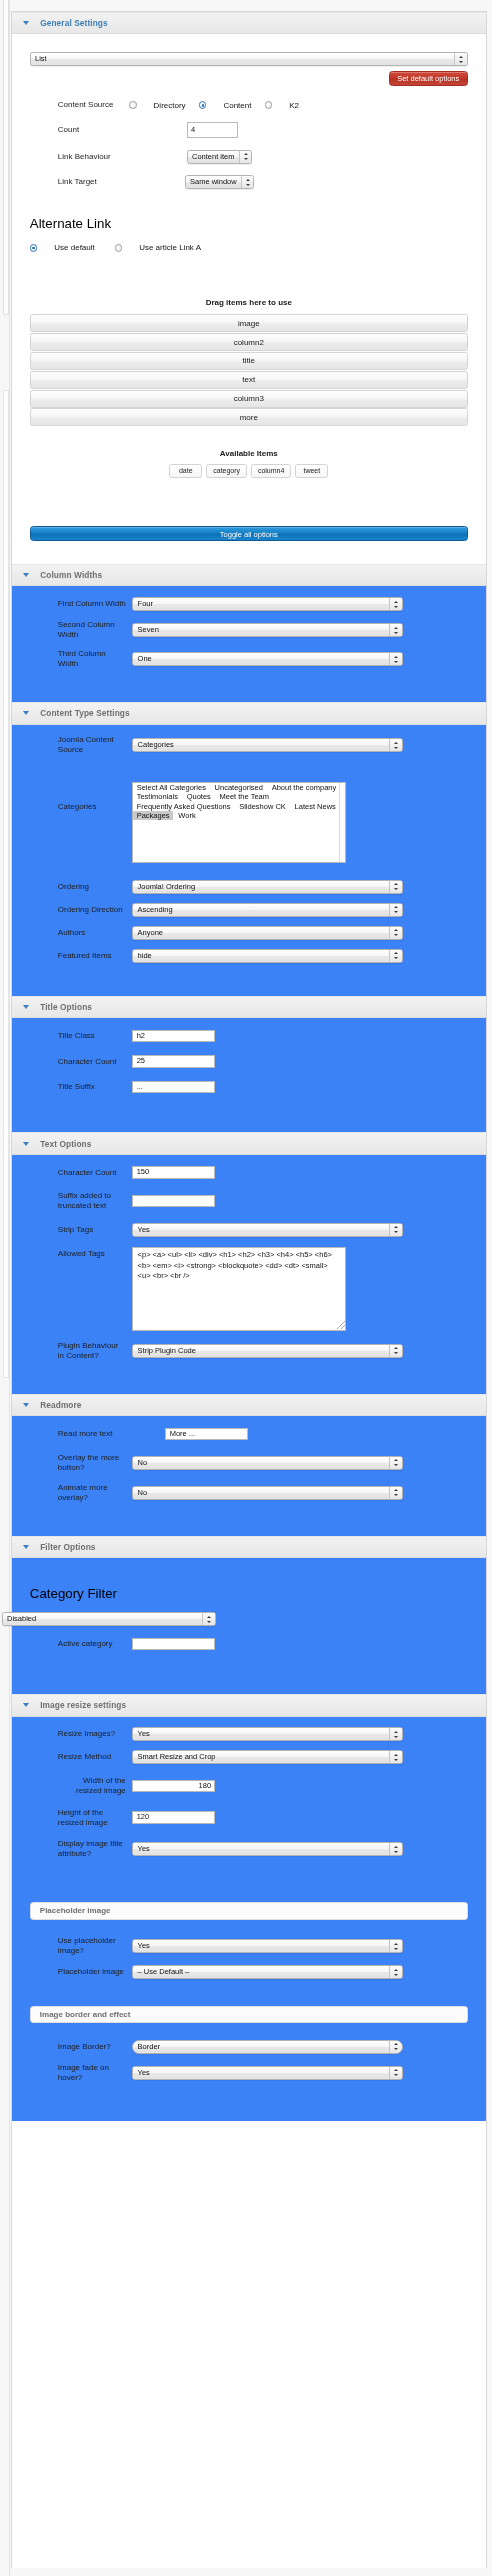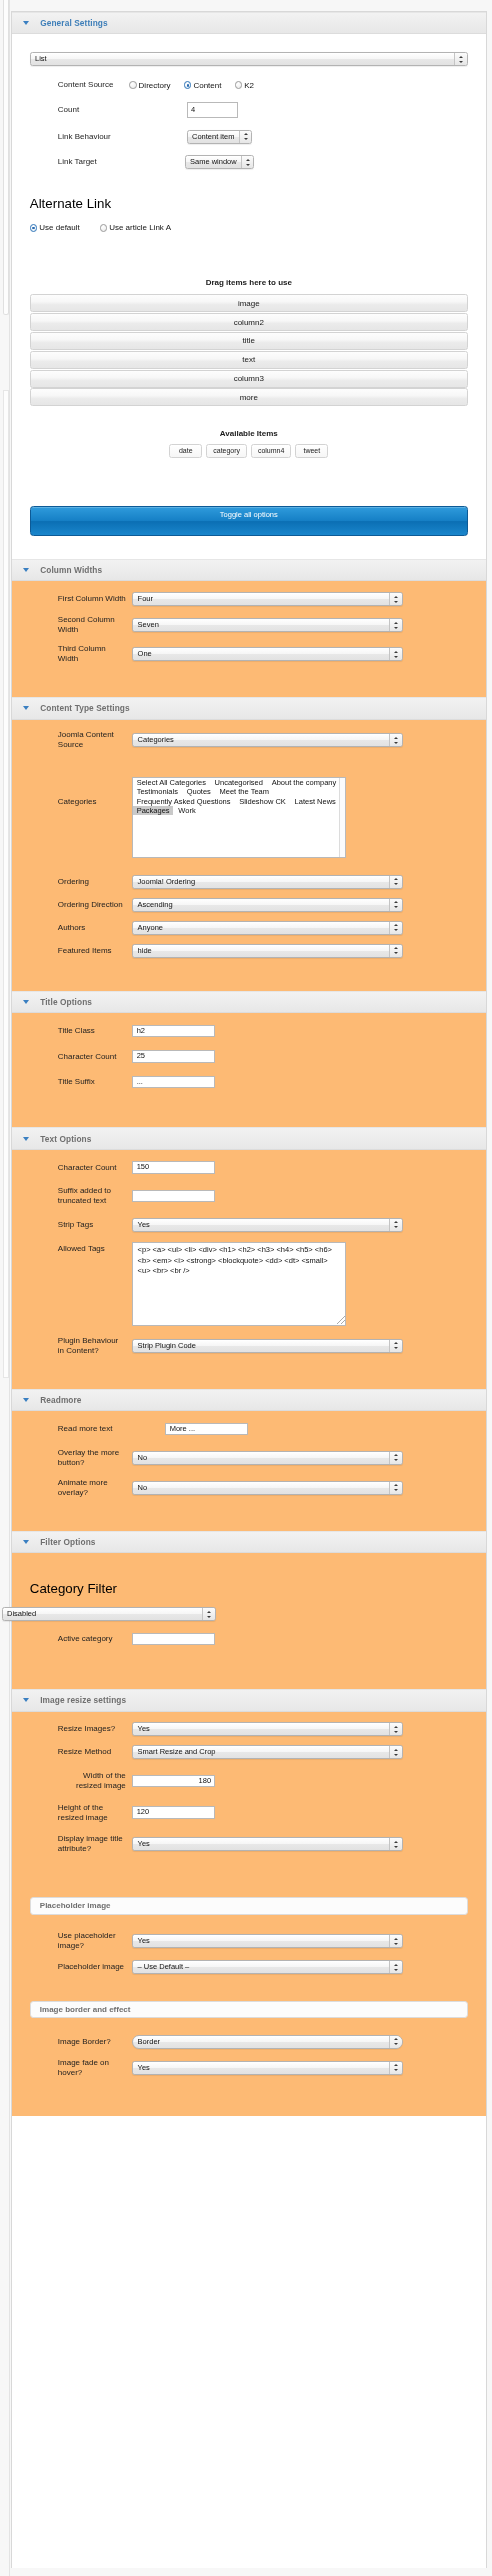--- a/index.html
+++ b/index.html
@@ -73,21 +73,21 @@
   .sec-head .sec-title {
     font-size: 8.3px;
     font-weight: bold;
     color: #3d7eb8;
     letter-spacing: 0.1px;
   }
   .sec-head.grey .sec-title { color: #6f6f6f; }
   .sec-head.grey .tri { border-top-color: #3a7fc1; }
 
   .sec-body {
-    background: #fdba74;
+    background: #3b82f6;
     padding: 10.8px 0 11.6px 0;
   }
   .sec-body.white { background: #ffffff; }
 
   
   .row {
     display: flex;
     align-items: center;
     min-height: 14px;
     margin: 0 0 10px 0;
@@ -175,21 +175,21 @@
   .ta .grip {
     position: absolute;
     right: 0.8px; bottom: 0.8px;
     width: 7.5px; height: 7.5px;
     background:
       linear-gradient(135deg, transparent 45%, #aaa 45%, #aaa 55%, transparent 55%),
       linear-gradient(135deg, transparent 70%, #aaa 70%, #aaa 80%, transparent 80%);
   }
 
   
-  .radio-wrap { display: flex; align-items: center; gap: 2px; margin-right: 13.3px; }
+  .radio-wrap { display: flex; align-items: center; gap: 17px; margin-right: 13.3px; }
   .radio {
     width: 7.5px; height: 7.5px; border-radius: 50%;
     border: 0.8px solid #9a9a9a;
     background: radial-gradient(circle at 35% 30%, #ffffff 0%, #f0f0f0 70%);
     flex: 0 0 auto;
     position: relative;
   }
   .radio.on {
     border-color: #3176b8;
     background: radial-gradient(circle at 35% 30%, #ffffff 0%, #e9f1f9 60%);
@@ -215,21 +215,21 @@
     text-align: center;
     border-radius: 3.3px;
     border: 0.8px solid #a42b22;
     background: linear-gradient(to bottom, #d2493c 0%, #c03a2c 48%, #b4311f 52%, #c34437 100%);
     box-shadow: 0 0.8px 0 rgba(255,255,255,0.35) inset;
     cursor: pointer;
     white-space: nowrap;
   }
   .btn-blue {
     display: block;
-    height: 30px;
+    height: 15px;
     line-height: 16.6px;
     font-size: 7.5px;
     color: #fff;
     text-align: center;
     border-radius: 3.3px;
     border: 0.8px solid #0d5a96;
     background: linear-gradient(to bottom, #2f9bdc 0%, #1680c6 48%, #0b6fb4 52%, #1a86cc 100%);
     box-shadow: 0 0.8px 0 rgba(255,255,255,0.3) inset;
     cursor: pointer;
   }
@@ -341,20 +341,23 @@
   </div>
   <div class="sec-body white">
 
     <div style="padding:7.5px 18px 0 18px;">
       <div class="sel full">
         <span>List</span>
         <span class="arrows"></span>
       </div>
     </div>
 
+    <div style="padding:5px 18px 0 18px; display:flex; justify-content:flex-end;">
+      <span class="btn-red">Set default options</span>
+    </div>
 
     <div class="spacer-14"></div>
 
     <div class="row">
       <span class="lbl">Content Source</span>
       <span class="ctl" style="padding-left:3.3px;">
         <span class="radio-wrap">
           <span class="radio"></span>
           <span class="radio-lbl">Directory</span>
         </span>

